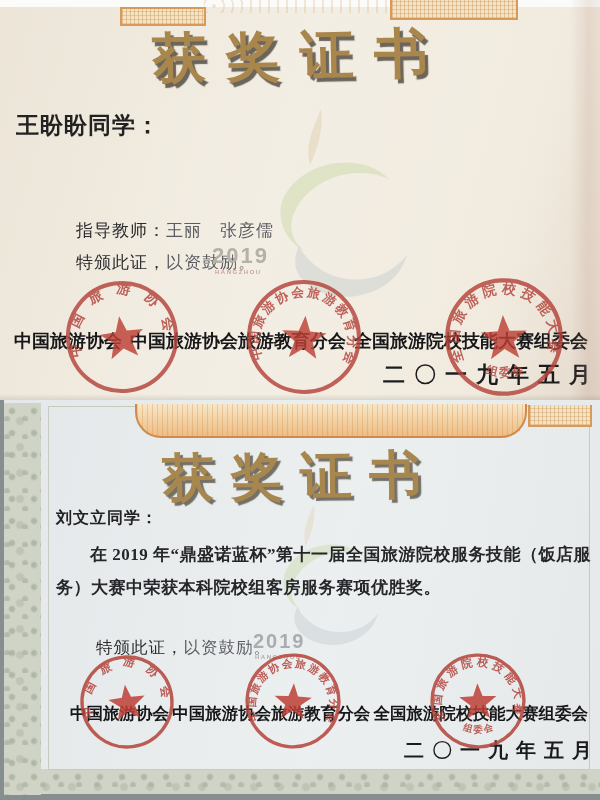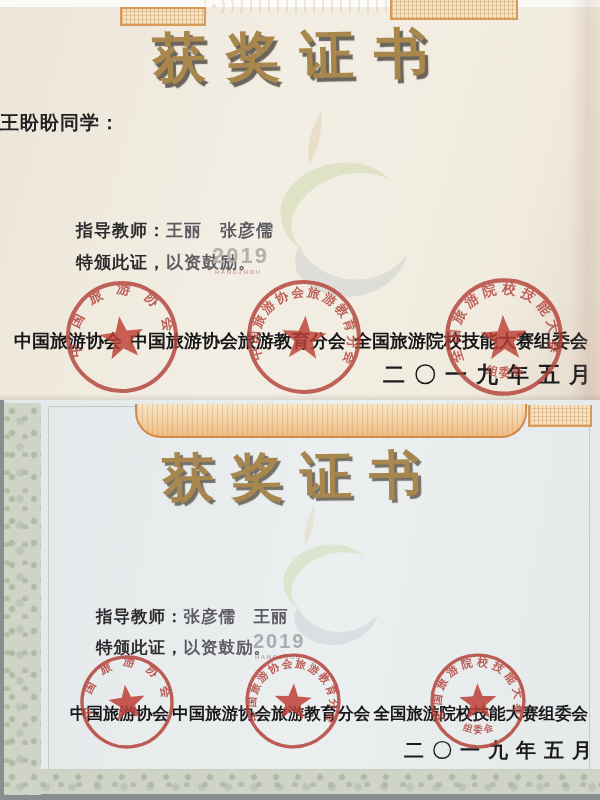--- a/index.html
+++ b/index.html
@@ -35,26 +35,26 @@
   .p1 .fragB{left:390px;top:0;width:124px;height:18px;border-top:none;}
 
   .cert-title{
     position:absolute;left:0;width:100%;text-align:center;
     font-weight:700;color:#a8864c;white-space:nowrap;
     text-shadow:3px 4px 1px rgba(72,66,56,.8);
   }
   .p1 .cert-title{top:20px;font-size:54px;letter-spacing:20px;transform:rotate(-1.2deg);}
 
   .recipient{position:absolute;color:#222;font-weight:700;}
-  .p1 .recipient{left:0;top:110px;font-size:19px;letter-spacing:1px;text-align:right;}
+  .p1 .recipient{left:16px;top:110px;font-size:23px;letter-spacing:1px;text-align:right;}
 
   .bodytext{position:absolute;color:#26262a;font-weight:700;text-indent:2em;}
   .p1 .bodytext{left:8px;top:141px;width:586px;font-size:18px;line-height:35px;letter-spacing:.5px;}
 
-  .tline{position:absolute;font-weight:700;color:#2b2b2e;white-space:nowrap;}
+  .tline{position:absolute;font-weight:400;color:#2b2b2e;white-space:nowrap;}
   .p1 .teachers{left:76px;top:219px;font-size:17px;letter-spacing:1px;}
   .p1 .closing{left:76px;top:251px;font-size:17px;letter-spacing:1px;}
   .t-fill{color:#5a5a60;}
 
   .wm-year{position:absolute;font-family:"Liberation Sans","DejaVu Sans",sans-serif;
     font-weight:700;color:#b5b1a9;letter-spacing:2px;text-align:center;}
   .p1 .wm-year{left:212px;top:243px;font-size:22px;}
   .wm-sub{position:absolute;font-family:"Liberation Sans","DejaVu Sans",sans-serif;
     font-weight:700;color:#bd9189;opacity:.8;}
   .p1 .wm-sub{left:215px;top:269px;font-size:6px;letter-spacing:1.5px;}
@@ -188,21 +188,22 @@
     <div class="band"></div>
     <div class="frag fragC" style="position:absolute;"></div>
 
     <svg class="logo" viewBox="0 0 170 230">
       <path d="M66,6 C58,26 50,40 55,62 C63,46 69,24 66,6 Z" fill="#d9c49c" opacity="0.5"></path>
       <path d="M28,96 C46,56 108,48 134,76 C104,62 58,72 40,108 C33,122 36,136 48,147 C28,136 21,113 28,96 Z" fill="#b9d08d" opacity="0.6"></path>
       <path d="M44,143 C66,184 124,188 152,152 C140,196 74,208 46,175 C37,164 40,151 44,143 Z" fill="#b9c3c7" opacity="0.65"></path>
     </svg>
 
     <div class="cert-title">获奖证书</div>
-    <div class="tline teachers"><span>指导教师：</span><span class="t-fill">张彦儒　王丽</span></div>
+    <div class="recipient">刘文立同学：</div>
+    <div class="bodytext">在 2019 年“鼎盛诺蓝杯”第十一届全国旅游院校服务技能（饭店服务）大赛中荣获本科院校组客房服务赛项优胜奖。</div>
     <div class="tline closing"><span>特颁此证，</span><span class="t-fill">以资鼓励。</span></div>
     <div class="wm-year">2019</div>
     <div class="wm-sub">HANGZHOU</div>
 
     <div class="orgs">
       <span class="org">中国旅游协会</span>
       <span class="org">中国旅游协会旅游教育分会</span>
       <span class="org">全国旅游院校技能大赛组委会</span>
     </div>
     <div class="cdate">二〇一九年五月</div>

